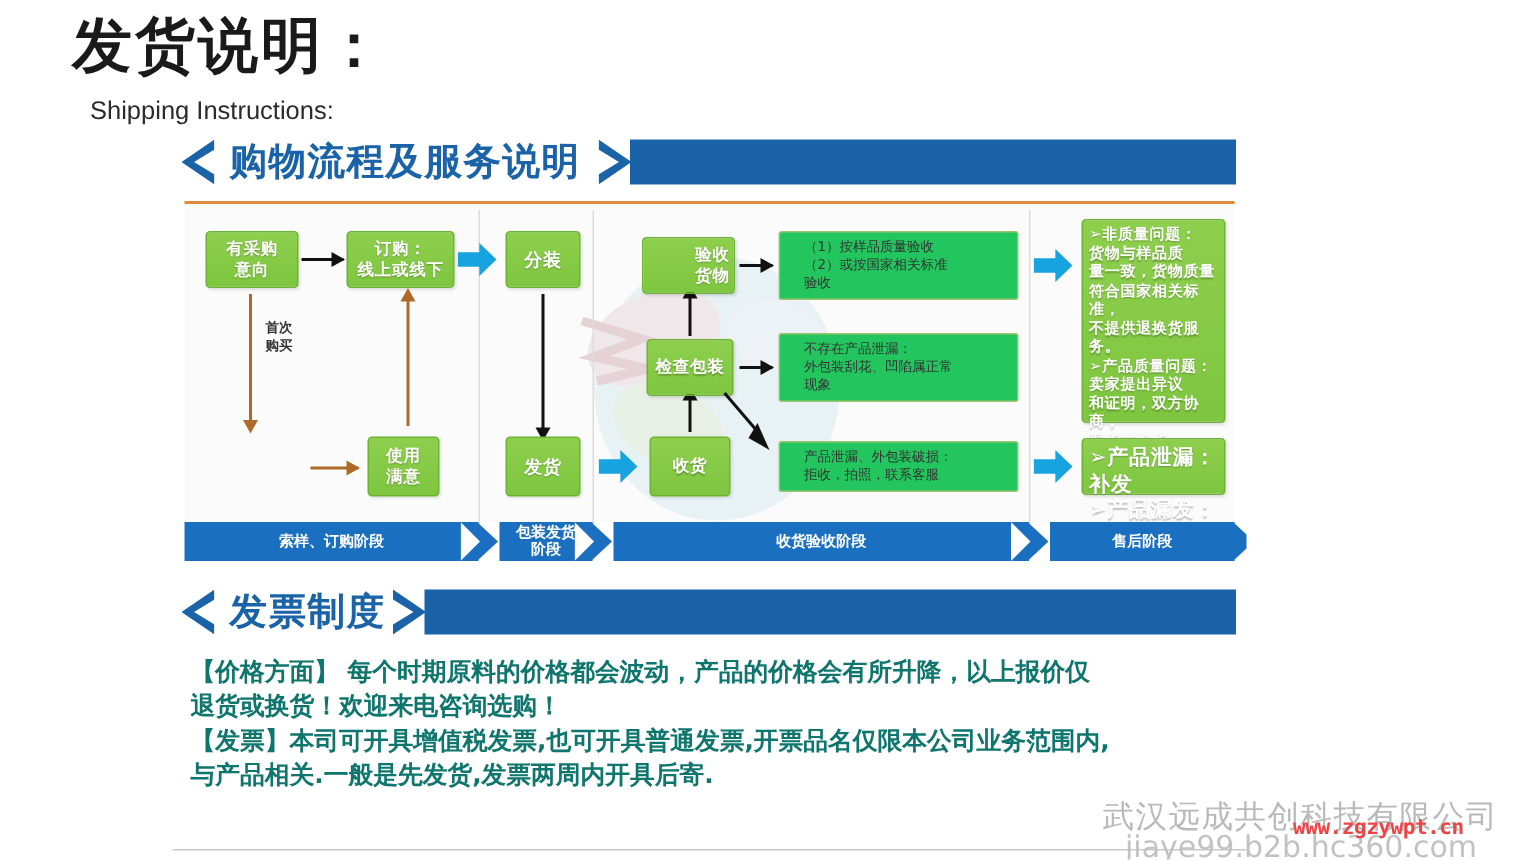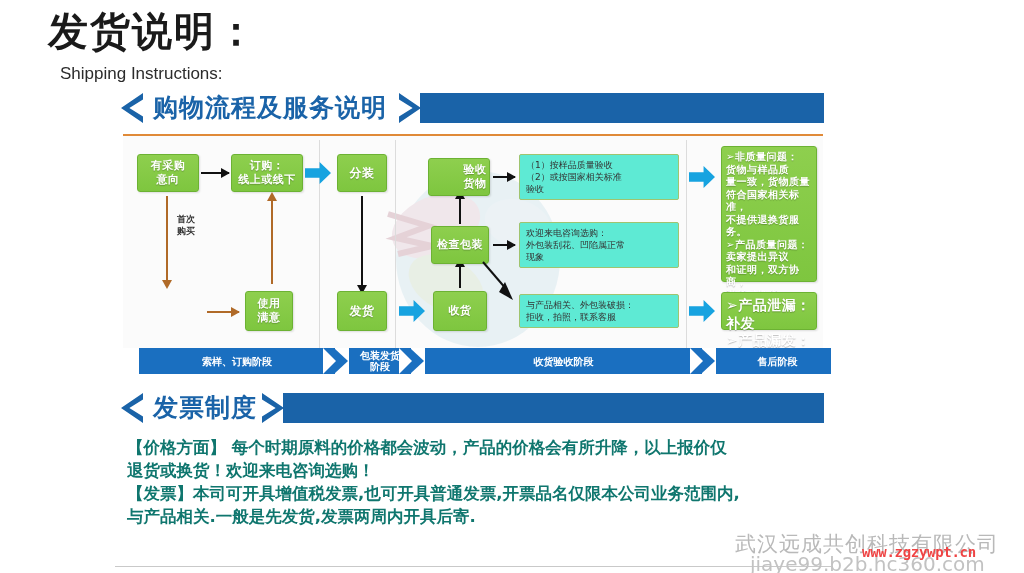--- a/index.html
+++ b/index.html
@@ -76,24 +76,24 @@
     line-height:1.25;letter-spacing:.5px;
     text-shadow:0 1px 1px rgba(0,0,0,.25);
     box-shadow:1px 1px 2px rgba(0,0,0,.12);
   }
   .gbox.big{
     justify-content:flex-start;text-align:left;padding:4px 4px;
     align-items:flex-start;
   }
   .wbox{
     position:absolute;box-sizing:border-box;
-    background:#5eead4;border:1px solid #9fc46f;border-radius:2px;
+    background:#22c55e;border:1px solid #9fc46f;border-radius:2px;
     color:#333333;font-size:9px;line-height:1.35;
     font-family:"DejaVu Sans","Liberation Sans",sans-serif;
-    padding:4px 6px;
+    padding:4px 16px;
   }
 
   
   .ar-blk-h{position:absolute;height:2px;background:#111;}
   .ar-blk-h::after{
     content:"";position:absolute;right:-1px;top:-4px;
     border-left:9px solid #111;border-top:5px solid transparent;border-bottom:5px solid transparent;
   }
   .ar-blk-v{position:absolute;width:2px;background:#111;}
   .ar-blk-v.down::after{
@@ -123,21 +123,21 @@
     clip-path:polygon(0% 28%,56% 28%,56% 0%,100% 50%,56% 100%,56% 72%,0% 72%);
   }
   .ar-diag{position:absolute;}
   .note-brn{
     position:absolute;color:#333;font-size:9px;font-weight:bold;line-height:1.3;
     font-family:"DejaVu Sans","Liberation Sans",sans-serif;
   }
 
   
   #stages{
-    position:relative;margin-left:24px;width:700px;height:26px;
+    position:relative;margin-left:8px;width:700px;height:26px;
   }
   .stage{
     position:absolute;top:0;height:26px;background:#1a6fc0;
     color:#fff;font-size:10px;font-weight:bold;line-height:1.1;
     font-family:"DejaVu Sans","Liberation Sans",sans-serif;
     display:flex;align-items:center;justify-content:center;text-align:center;
   }
   .stage .notch{
     position:absolute;right:-13px;top:0;width:14px;height:26px;
     background:#1a6fc0;z-index:2;
@@ -271,25 +271,25 @@
 
     <svg class="ar-diag" style="left:358px;top:124px;width:38px;height:42px;" viewBox="0 0 38 42">
       <line x1="2" y1="2" x2="26" y2="30" stroke="#111" stroke-width="2"></line>
       <polygon points="24,22 32,40 18,32" fill="#111"></polygon>
     </svg>
 
     <div class="wbox" style="left:396px;top:18px;width:160px;height:46px;white-space:pre-line;">（1）按样品质量验收
 （2）或按国家相关标准
 验收</div>
 
-    <div class="wbox" style="left:396px;top:86px;width:160px;height:46px;white-space:pre-line;">欢迎来电咨询选购：
+    <div class="wbox" style="left:396px;top:86px;width:160px;height:46px;white-space:pre-line;">不存在产品泄漏：
 外包装刮花、凹陷属正常
 现象</div>
 
-    <div class="wbox" style="left:396px;top:158px;width:160px;height:34px;white-space:pre-line;">与产品相关、外包装破损：
+    <div class="wbox" style="left:396px;top:158px;width:160px;height:34px;white-space:pre-line;">产品泄漏、外包装破损：
 拒收，拍照，联系客服</div>
 
     <div class="ar-cyan" style="left:566px;top:30px;width:26px;height:22px;"></div>
     <div class="ar-cyan" style="left:566px;top:164px;width:26px;height:22px;"></div>
 
     <div class="gbox big" style="left:598px;top:10px;width:96px;height:136px;font-size:10px;">
       <span style="white-space:pre-line">➢非质量问题：
     货物与样品质
 量一致，货物质量
 符合国家相关标准，

